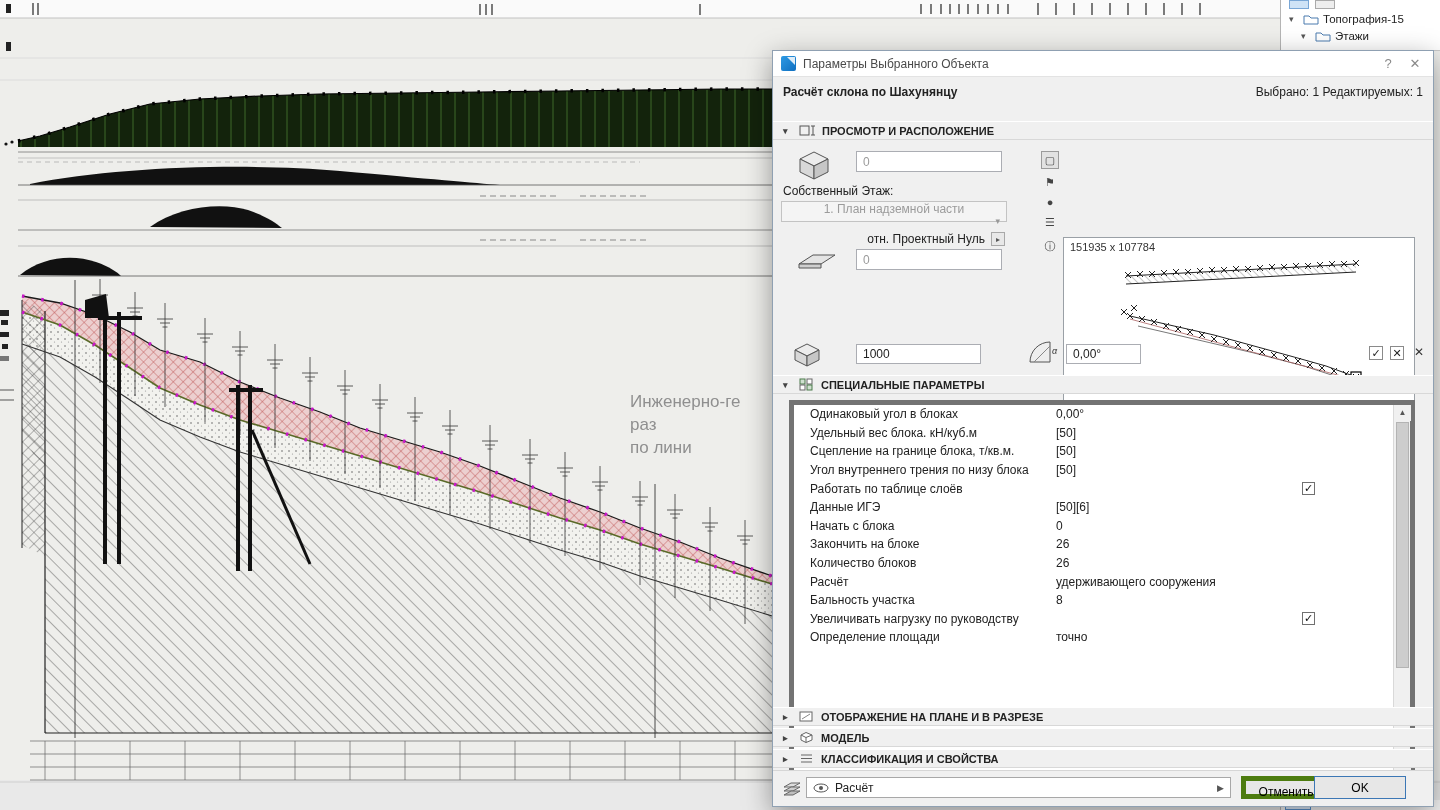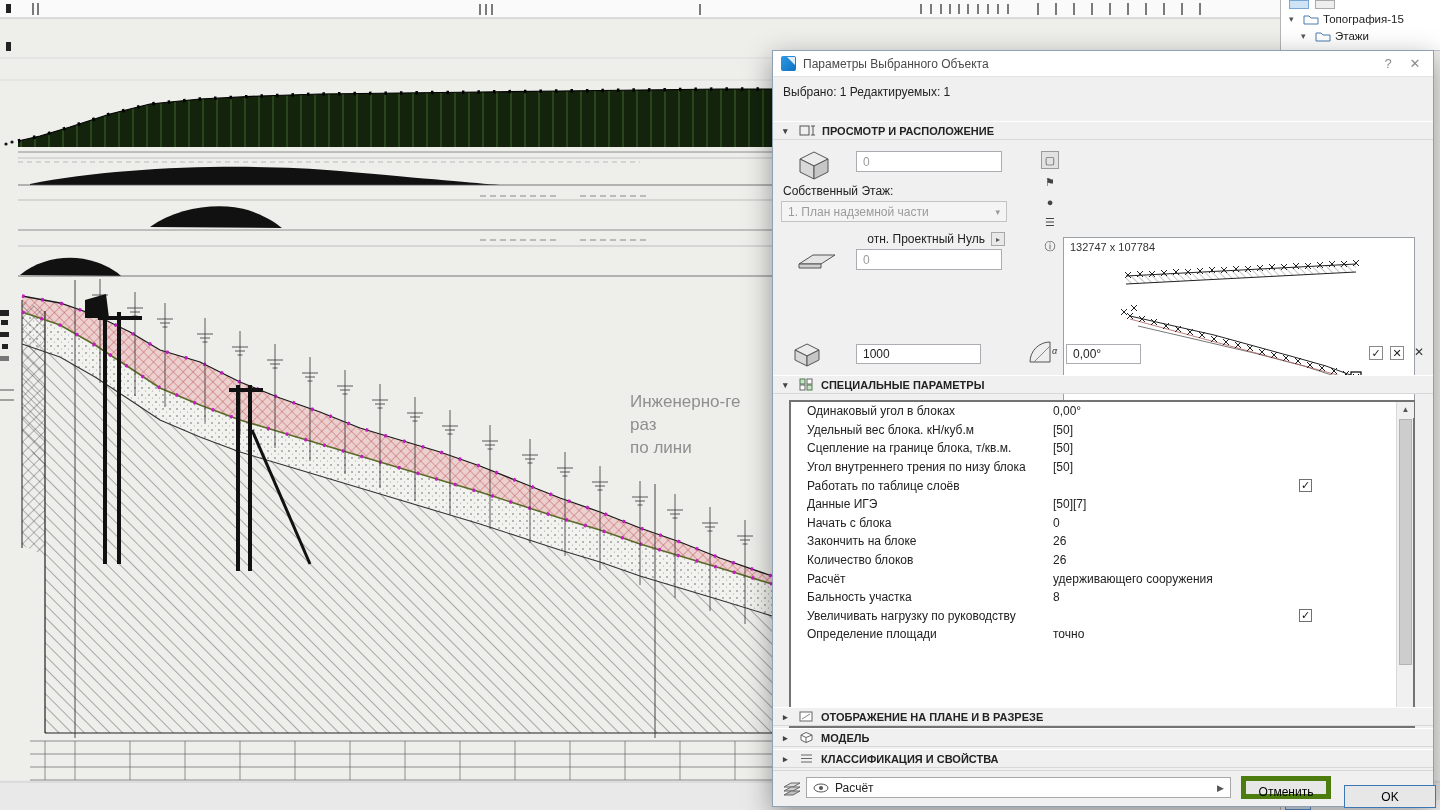--- a/index.html
+++ b/index.html
@@ -50,21 +50,21 @@
         font-size:11px;color:#444;cursor:default;}
   .vico.sel{background:#e2e2e2;border:1px solid #9b9b9b;}
   #pvbox{position:absolute;left:290px;top:97px;width:352px;height:194px;background:#fff;border:1px solid #9aa0a6;}
   #pvdims{position:absolute;left:6px;top:3px;font-size:11px;color:#333;}
   .smbtn{position:absolute;width:14px;height:14px;background:#e8e8e8;border:1px solid #a8a8a8;
          font-size:8px;color:#555;display:flex;align-items:center;justify-content:center;cursor:default;}
   .ckico{position:absolute;width:14px;height:14px;border:1px solid #8a8a8a;background:#fff;
          font-size:11px;line-height:12px;text-align:center;color:#222;cursor:default;}
   .xmark{position:absolute;font-size:12px;color:#333;cursor:default;}
   
-  #ptable{position:absolute;left:16px;top:349px;width:626px;height:328px;background:#fff;border:2px solid #737373;}
+  #ptable{position:absolute;left:16px;top:349px;width:626px;height:376px;background:#fff;border:5px solid #737373;}
   #prows{position:absolute;left:0;top:0;width:607px;height:100%;overflow:hidden;}
   .prow{position:relative;height:18.6px;display:flex;align-items:center;padding-left:16px;font-size:12px;}
   .prow .plabel{width:246px;overflow:hidden;white-space:nowrap;}
   .prow .pvalue{position:absolute;left:262px;white-space:nowrap;}
   .prow .pcheck{position:absolute;left:508px;width:13px;height:13px;border:1px solid #707070;background:#fff;
                 font-size:11px;line-height:11px;text-align:center;color:#111;}
   .prow.phead{background:var(--accent,#1673d1);color:#fff;font-weight:bold;font-size:11.5px;padding-left:8px;}
   #pscroll{position:absolute;right:0;top:0;width:17px;height:100%;background:#f0f0f0;border-left:1px solid #d9d9d9;}
   #pscroll .sarr{position:absolute;left:0;width:17px;height:16px;text-align:center;font-size:8px;color:#555;line-height:16px;background:#f0f0f0;cursor:default;}
   #pscroll .sthumb{position:absolute;left:2px;top:17px;width:13px;height:246px;background:#cdcdcd;border:1px solid #b3b3b3;cursor:default;}
@@ -290,20 +290,21 @@
 <div class="abs" id="dlg">
 
   <div class="titlebar">
     <span class="appicon"></span>
     <span class="titletext">Параметры Выбранного Объекта</span>
     <span class="tbtn">?</span>
     <span class="tbtn">✕</span>
   </div>
 
   <div class="subhead">
+    <span class="objname">Расчёт склона по Шахунянцу</span>
     <span class="selinfo">Выбрано: 1 Редактируемых: 1</span>
   </div>
 
   <div class="sechead" style="top:70px;">
     <span class="tri">▾</span>
     <svg width="16" height="13">
       <rect x="1" y="2" width="9" height="9" fill="none" stroke="#555"></rect>
       <line x1="14" y1="2" x2="14" y2="11" stroke="#555"></line>
         <line x1="12" y1="2" x2="16" y2="2" stroke="#555"></line>
         <line x1="12" y1="11" x2="16" y2="11" stroke="#555"></line>
@@ -312,21 +313,21 @@
   </div>
 
   <div class="abs" id="sec1">
     <svg class="abs" style="left:20px;top:8px;" width="42" height="32">
       <path d="M7,11 L21,4 L35,11 L21,18 Z" fill="#ececec" stroke="#555"></path>
       <path d="M7,11 L7,24 L21,31 L21,18 Z" fill="#d8d8d8" stroke="#555"></path>
       <path d="M35,11 L35,24 L21,31 L21,18 Z" fill="#c6c6c6" stroke="#555"></path>
     </svg>
     <input class="inp dis" style="left: 83px; top: 11px; width: 146px;" readonly="" value="0">
     <span class="lbl" style="left:10px;top:44px;">Собственный Этаж:</span>
-    <div class="ddl" style="left:8px;top:61px;width:226px;">
+    <div class="ddl" style="left:8px;top:61px;width:226px;flex-direction:column;">
       <span>1. План надземной части</span>
       <span class="dchev">▾</span>
     </div>
     <span class="lbl" style="left:8px;top:92px;width:204px;text-align:right;">отн. Проектный Нуль</span>
     <span class="smbtn" style="left:218px;top:92px;">▸</span>
     <svg class="abs" style="left:22px;top:110px;" width="44" height="22">
       <path d="M4,14 L18,5 L40,5 L26,14 Z" fill="#e4e4e4" stroke="#555"></path>
       <path d="M4,14 L26,14 L26,18 L4,18 Z" fill="#cfcfcf" stroke="#555"></path>
     </svg>
     <input class="inp dis" style="left: 83px; top: 109px; width: 146px;" readonly="" value="0">
@@ -392,21 +393,21 @@
         <use href="#xm" x="246" y="127"></use>
           <use href="#xm" x="258" y="130"></use>
           <use href="#xm" x="270" y="133"></use>
         <use href="#xm" x="282" y="136"></use>
         <use href="#xm" x="70" y="70"></use>
           <use href="#xm" x="60" y="74"></use>
         <rect x="287" y="134" width="10" height="10" fill="#fff" stroke="#000" stroke-width="1.2"></rect>
         <line x1="289" y1="136" x2="295" y2="142" stroke="#000"></line>
           <line x1="289" y1="142" x2="295" y2="136" stroke="#000"></line>
       </svg>
-      <div id="pvdims">132747 x 107784</div>
+      <div id="pvdims">151935 x 107784</div>
     </div>
 
     <svg class="abs" style="left:16px;top:200px;" width="36" height="28">
       <path d="M6,10 L18,4 L30,10 L18,16 Z" fill="#ececec" stroke="#555"></path>
       <path d="M6,10 L6,20 L18,26 L18,16 Z" fill="#d8d8d8" stroke="#555"></path>
       <path d="M30,10 L30,20 L18,26 L18,16 Z" fill="#c6c6c6" stroke="#555"></path>
     </svg>
     <input class="inp" style="left: 83px; top: 204px; width: 125px; height: 20px;" value="1000">
     <svg class="abs" style="left:253px;top:198px;" width="36" height="28">
       <path d="M4,24 A20,20 0 0 1 24,4 L24,24 Z" fill="#eee" stroke="#555"></path>
@@ -447,21 +448,21 @@
         <div class="prow">
           <span class="plabel">Угол внутреннего трения по низу блока</span>
           <span class="pvalue">[50]</span>
         </div>
         <div class="prow">
           <span class="plabel">Работать по таблице слоёв</span>
           <span class="pcheck">✓</span>
         </div>
         <div class="prow">
           <span class="plabel">Данные ИГЭ</span>
-          <span class="pvalue">[50][7]</span>
+          <span class="pvalue">[50][6]</span>
         </div>
         <div class="prow">
           <span class="plabel">Начать с блока</span>
           <span class="pvalue">0</span>
         </div>
         <div class="prow">
           <span class="plabel">Закончить на блоке</span>
           <span class="pvalue">26</span>
         </div>
         <div class="prow">
@@ -526,15 +527,15 @@
     </svg>
     <div id="footddl">
       <svg width="16" height="10">
         <ellipse cx="8" cy="5" rx="7" ry="4" fill="none" stroke="#555"></ellipse>
         <circle cx="8" cy="5" r="2" fill="#555"></circle>
       </svg>
       <span>Расчёт</span>
       <span class="farr">▶</span>
     </div>
     <button class="btn" style="left:468px;width:90px;">Отменить</button>
-    <button class="btn def" style="left:571px;width:92px;margin-top:9px;">OK</button>
+    <button class="btn def" style="left:541px;width:92px;">OK</button>
   </div>
 </div>
 
 </body></html>

